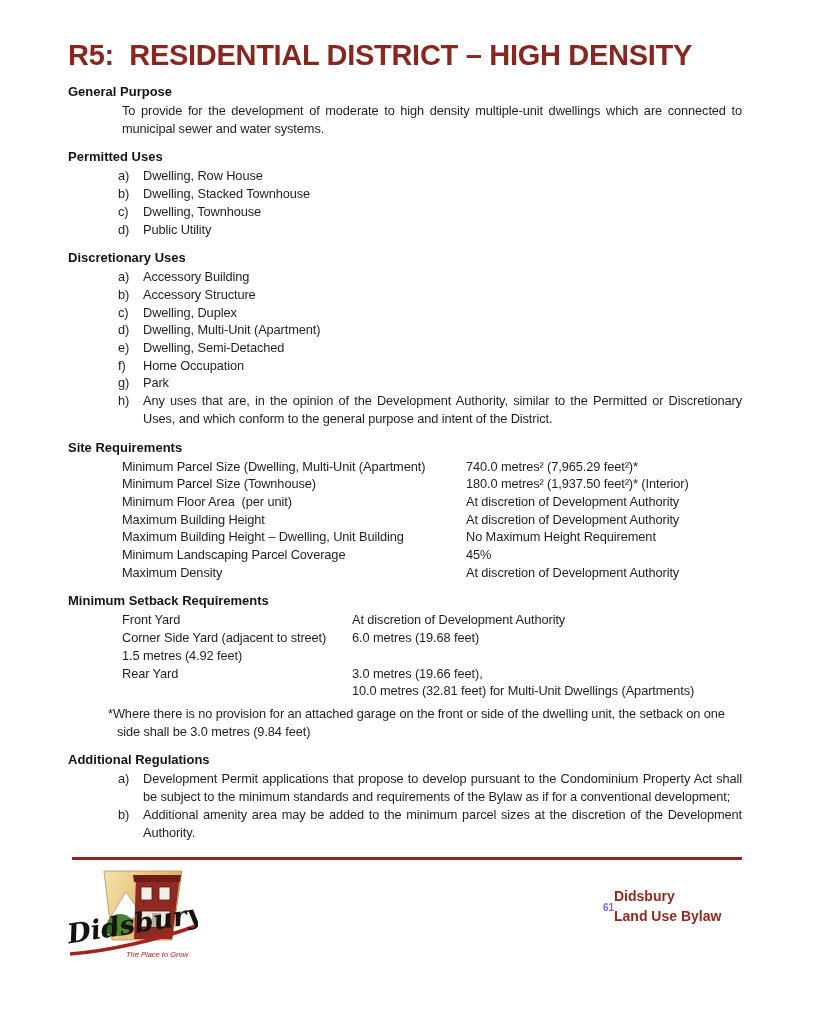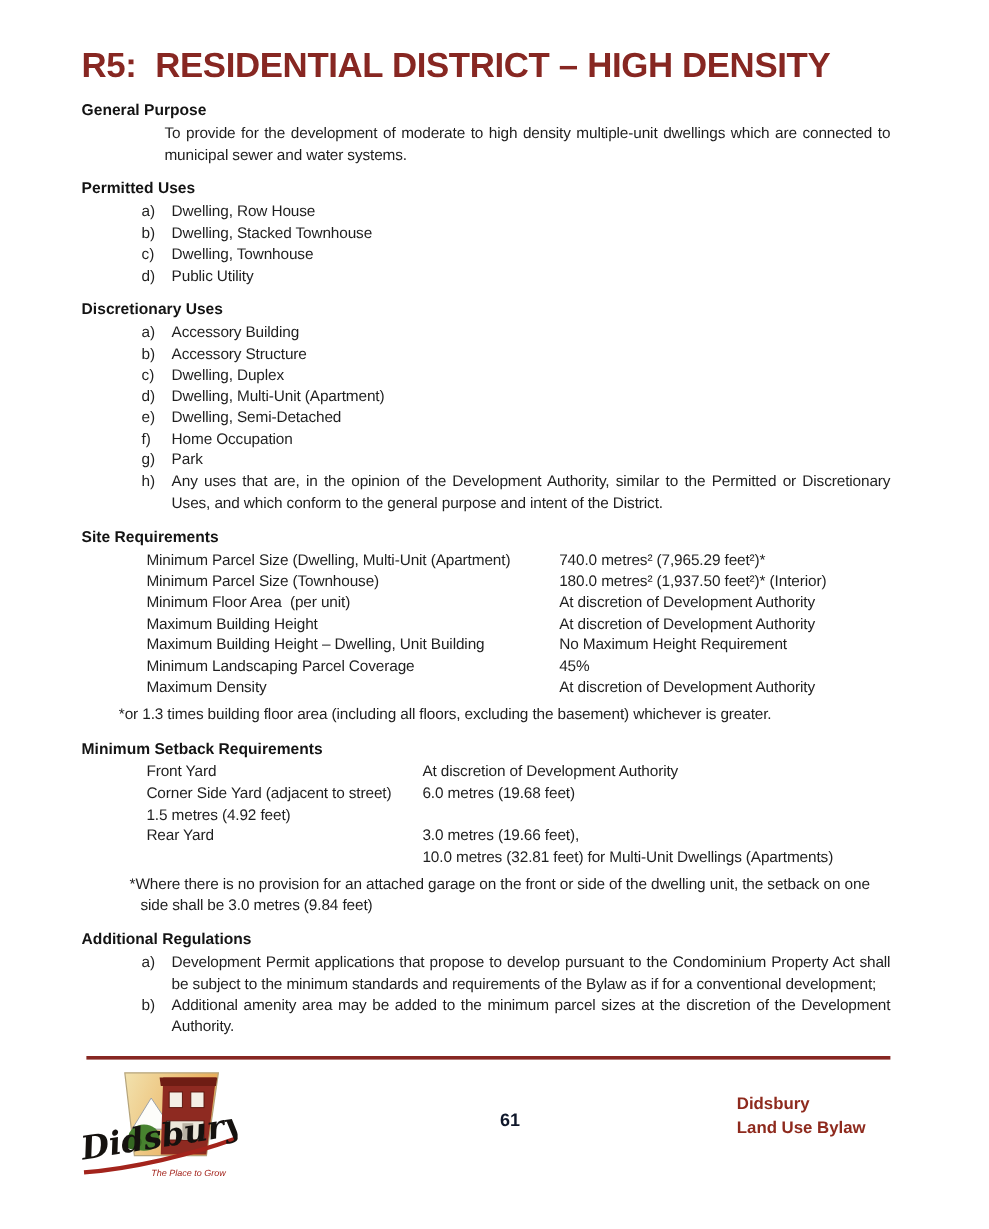--- a/index.html
+++ b/index.html
@@ -30,39 +30,39 @@
     font-size: 13px;
     line-height: 18px;
     font-weight: bold;
     color: #141414;
   }
   .body-text, .li, .req-row, .note {
     font-size: 12.8px;
     line-height: 17.7px;
     letter-spacing: -0.1px;
   }
-  .body-text { margin: 0 0 0 69px; }
+  .body-text { margin: 0 0 0 54px; }
   .just { text-align: justify; }
   .list { margin-left: 50px; }
   .li { display: flex; }
   .li-letter { width: 25px; flex: none; }
   .li-text { flex: 1; }
   .req-row { display: flex; margin-left: 54px; }
   .sr-label  { width: 344px; flex: none; white-space: pre; }
   .msr-label { width: 230px; flex: none; white-space: pre; }
   .req-value { flex: 1; white-space: nowrap; }
   .note { margin: 5px 0 0 31px; }
   .note.hanging { margin-left: 49px; text-indent: -9px; padding-right: 2px; }
   
   .footer { margin-top: 16px; }
   .rule { height: 3px; background: #872722; margin-left: 4px; }
   .footer-row { display: flex; align-items: flex-start; margin-top: 5px; }
   .footer-left  { width: 168px; padding-top: 3px; }
-  .footer-center { flex: 1; text-align: center; padding-top: 37px;
-                   color: #0f172a; font-weight: bold; font-size: 15px; }
+  .footer-center { flex: 1; text-align: right; padding-top: 37px;
+                   color: #8b5cf6; font-weight: bold; font-size: 10px; }
   .footer-right { width: 128px; padding-top: 21px;
                   color: #8e2a1d; font-weight: bold; font-size: 14px; line-height: 20px; }
 </style>
 </head>
 <body>
 
 <div class="page">
 
   <h1 class="doc-title">R5:  RESIDENTIAL DISTRICT – HIGH DENSITY</h1>
 
@@ -156,21 +156,20 @@
         </div>
       <div class="req-row">
           <span class="sr-label">Minimum Landscaping Parcel Coverage</span>
           <span class="req-value">45%</span>
         </div>
       <div class="req-row">
           <span class="sr-label">Maximum Density</span>
           <span class="req-value">At discretion of Development Authority</span>
         </div>
     </div>
-    <p class="note">*or 1.3 times building floor area (including all floors, excluding the basement) whichever is greater.</p>
   </section>
 
   <section>
     <h2 class="sec-h">Minimum Setback Requirements</h2>
     <div>
       <div class="req-row">
           <span class="msr-label">Front Yard</span>
           <span class="req-value">At discretion of Development Authority</span>
         </div>
       <div class="req-row">

